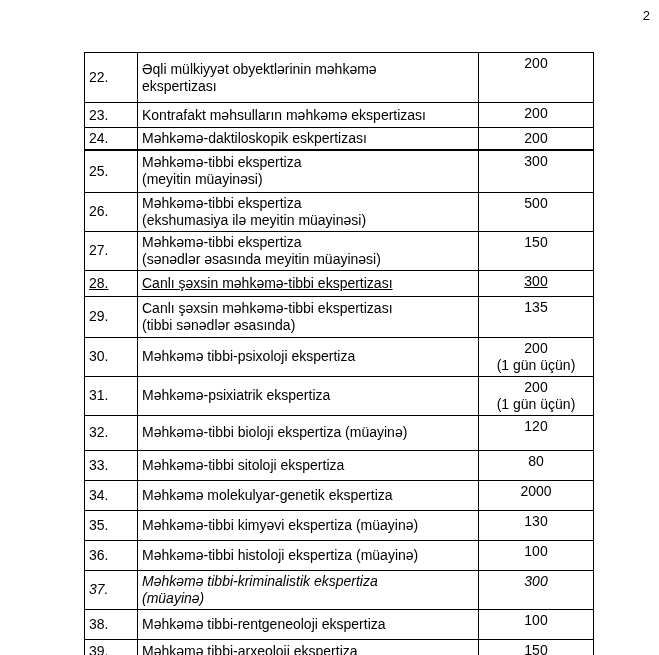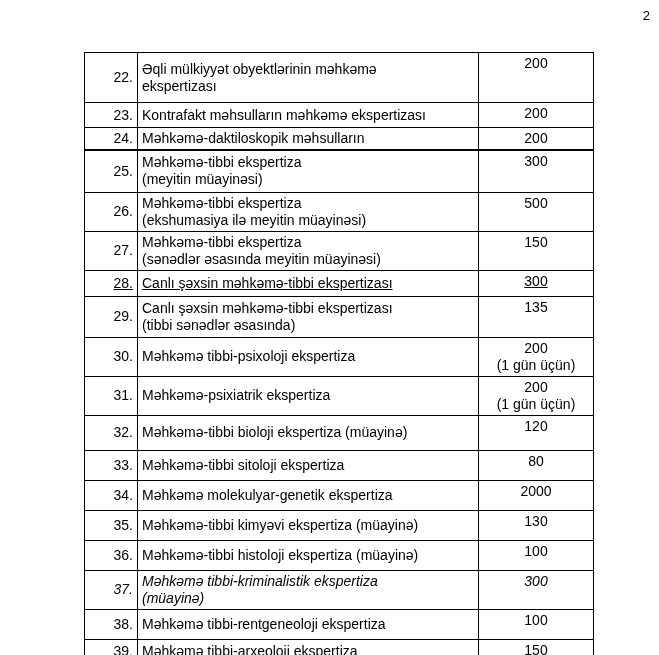--- a/index.html
+++ b/index.html
@@ -31,21 +31,21 @@
     table-layout: fixed;
   }
   table.fee-table td {
     border: 1px solid #000000;
     font-size: 14px;
     line-height: 17px;
     padding: 2px 4px;
     overflow: hidden;
   }
   td.num {
-    text-align: right;
+    text-align: left;
     vertical-align: middle;
   }
   td.desc {
     text-align: left;
     vertical-align: middle;
     white-space: pre-line;
     padding-left: 8px;
     padding-right: 6px;
   }
   td.val {
@@ -94,21 +94,21 @@
 ekspertizası</td>
         <td class="val">200</td>
       </tr>
       <tr>
         <td class="num">23.</td>
         <td class="desc">Kontrafakt məhsulların məhkəmə ekspertizası</td>
         <td class="val">200</td>
       </tr>
       <tr>
         <td class="num">24.</td>
-        <td class="desc">Məhkəmə-daktiloskopik məhsulların</td>
+        <td class="desc">Məhkəmə-daktiloskopik eskpertizası</td>
         <td class="val">200</td>
       </tr>
       <tr class="thick-top">
         <td class="num">25.</td>
         <td class="desc">Məhkəmə-tibbi ekspertiza
 (meyitin müayinəsi)</td>
         <td class="val">300</td>
       </tr>
       <tr>
         <td class="num">26.</td>

